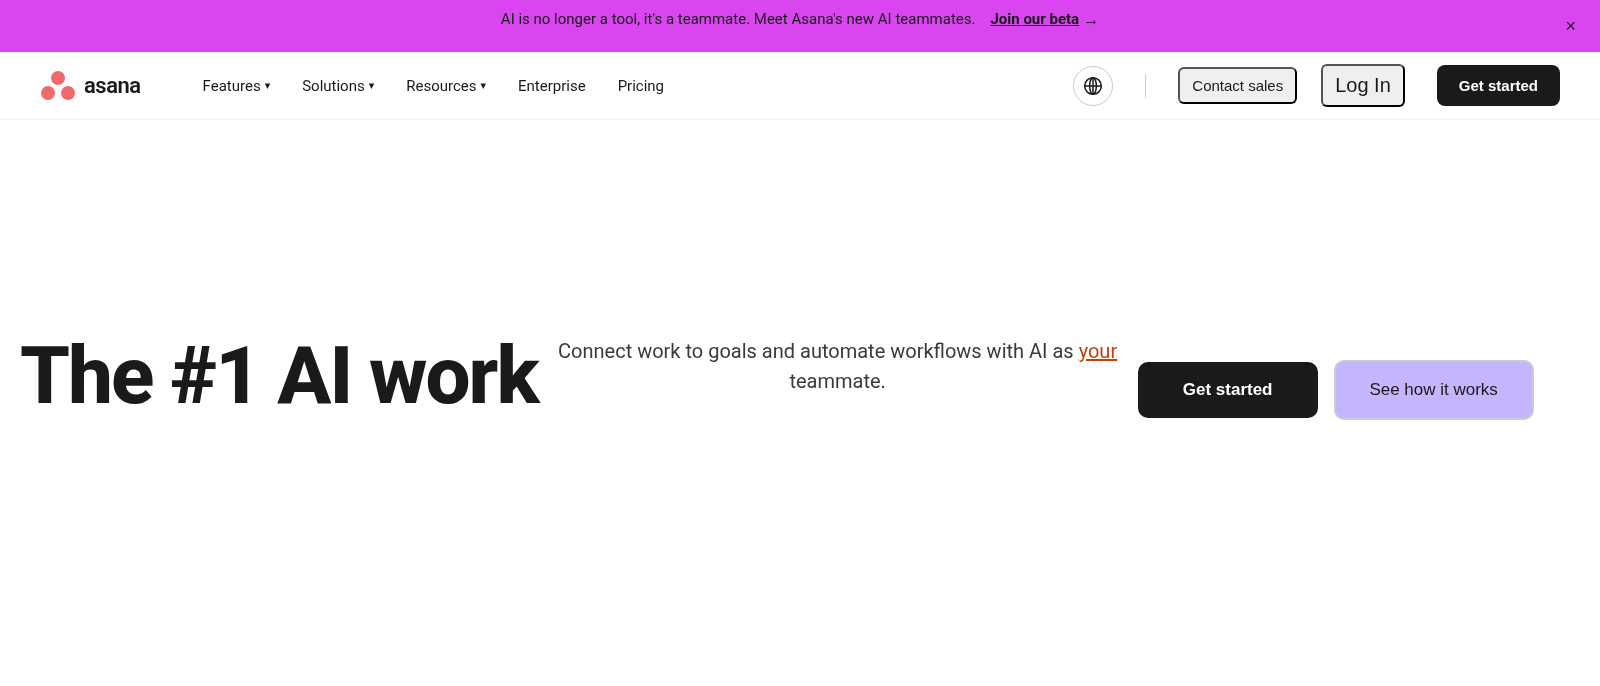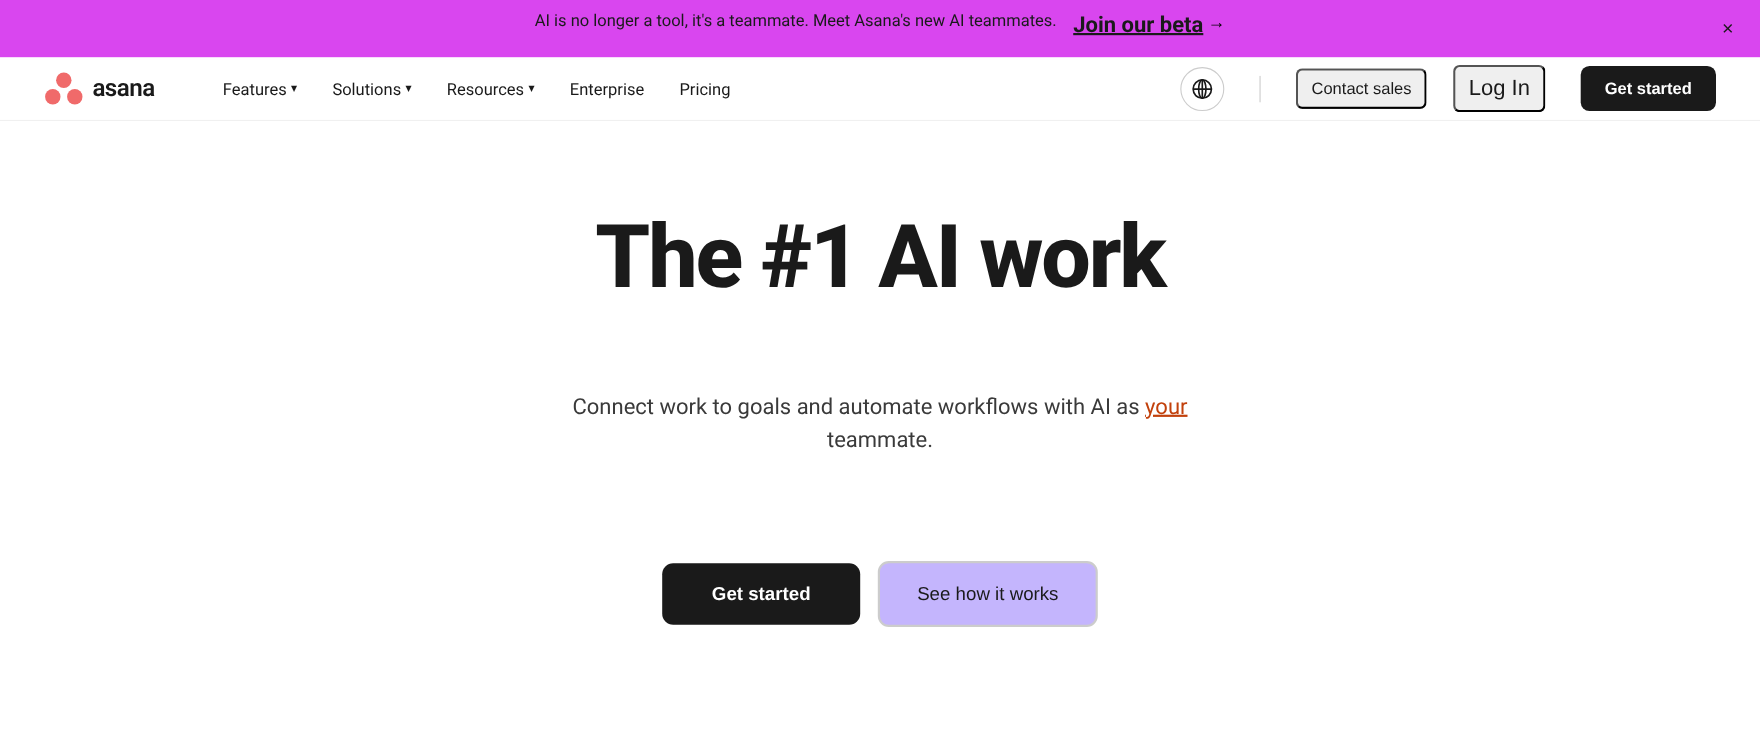--- a/index.html
+++ b/index.html
@@ -25,21 +25,21 @@
       position: relative;
       min-height: 52px;
     }
 
     .banner-text {
       font-size: 15px;
       color: #1a1a1a;
     }
 
     .banner-link {
-      font-size: 20px;
+      font-size: 15px;
       color: #1a1a1a;
       font-weight: 700;
       text-decoration: underline;
       cursor: pointer;
       margin-left: 15px;
     }
 
     .banner-arrow {
       margin-left: 4px;
       font-weight: 700;
@@ -56,21 +56,21 @@
       background: none;
       border: none;
       line-height: 1;
     }
 
     
     .navbar {
       display: flex;
       align-items: center;
       padding: 0 40px;
-      height: 58px;
+      height: 68px;
       border-bottom: 1px solid #f0f0f0;
       background: #ffffff;
     }
 
     .logo-area {
       display: flex;
       align-items: center;
       margin-right: 48px;
       cursor: pointer;
     }
@@ -159,23 +159,23 @@
       border-radius: 8px;
       font-size: 15px;
       font-weight: 600;
       cursor: pointer;
       margin-left: 8px;
     }
 
     
     .hero {
       display: flex;
-      flex-direction: column;
-      align-items: center;
-      justify-content: space-between;
+      flex-direction: row;
+      align-items: center;
+      justify-content: flex-start;
       padding: 80px 20px 60px;
       text-align: center;
       min-height: 520px;
     }
 
     .hero-title {
       font-size: 80px;
       font-weight: 800;
       color: #1a1a1a;
       line-height: 1.1;

